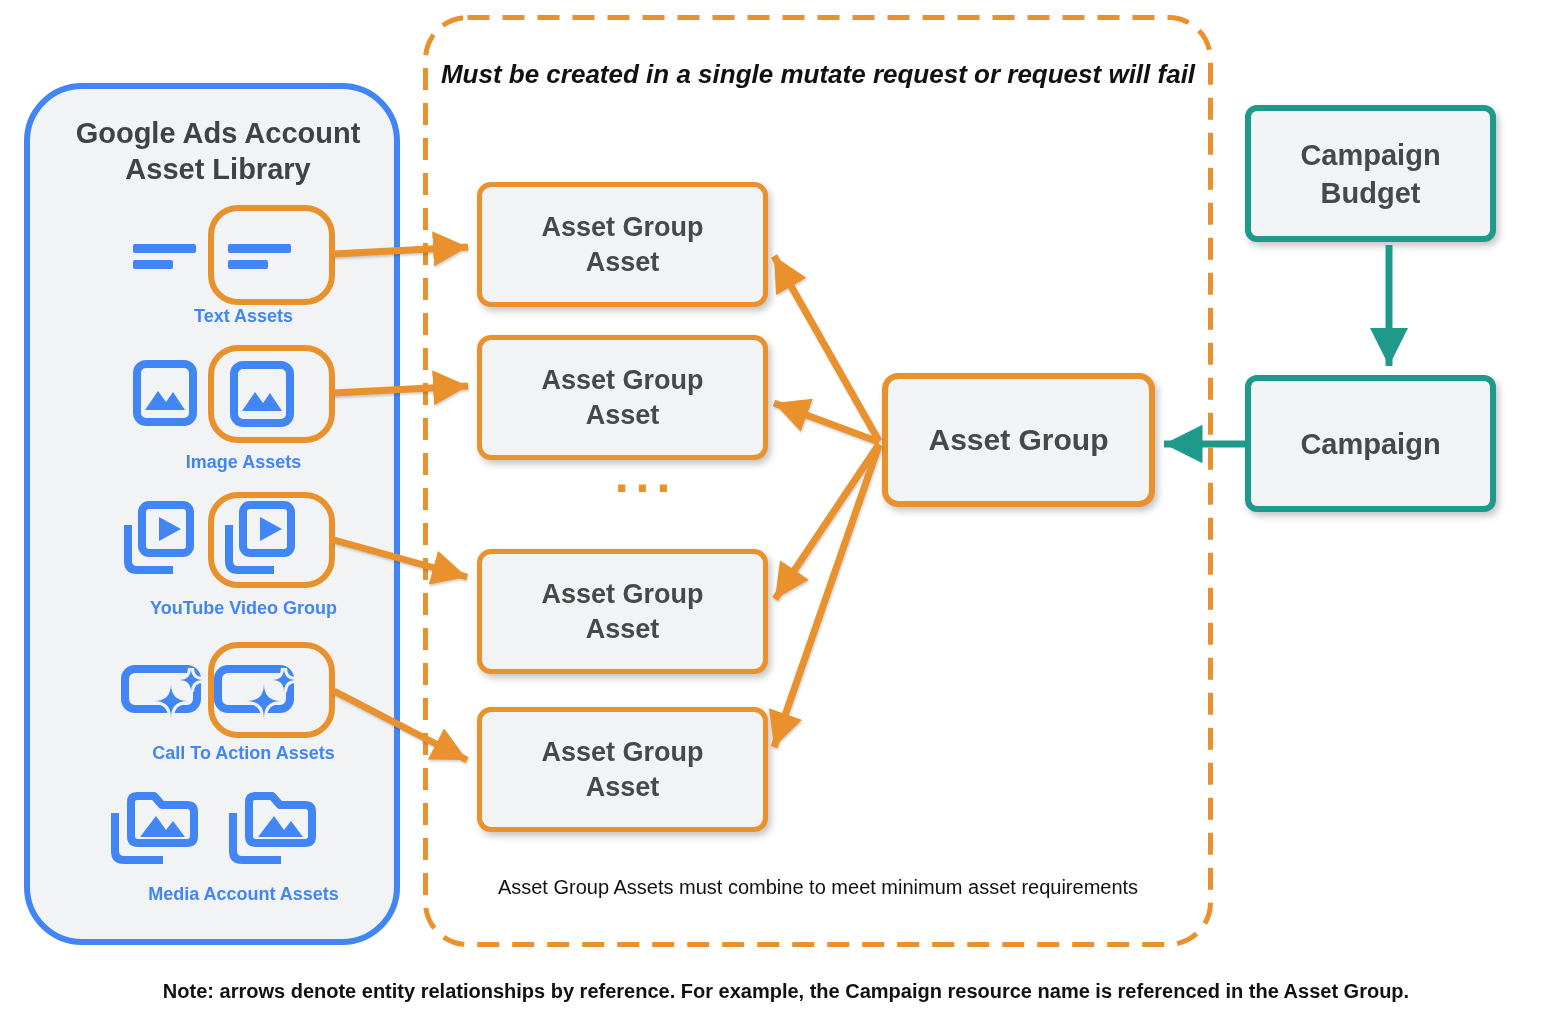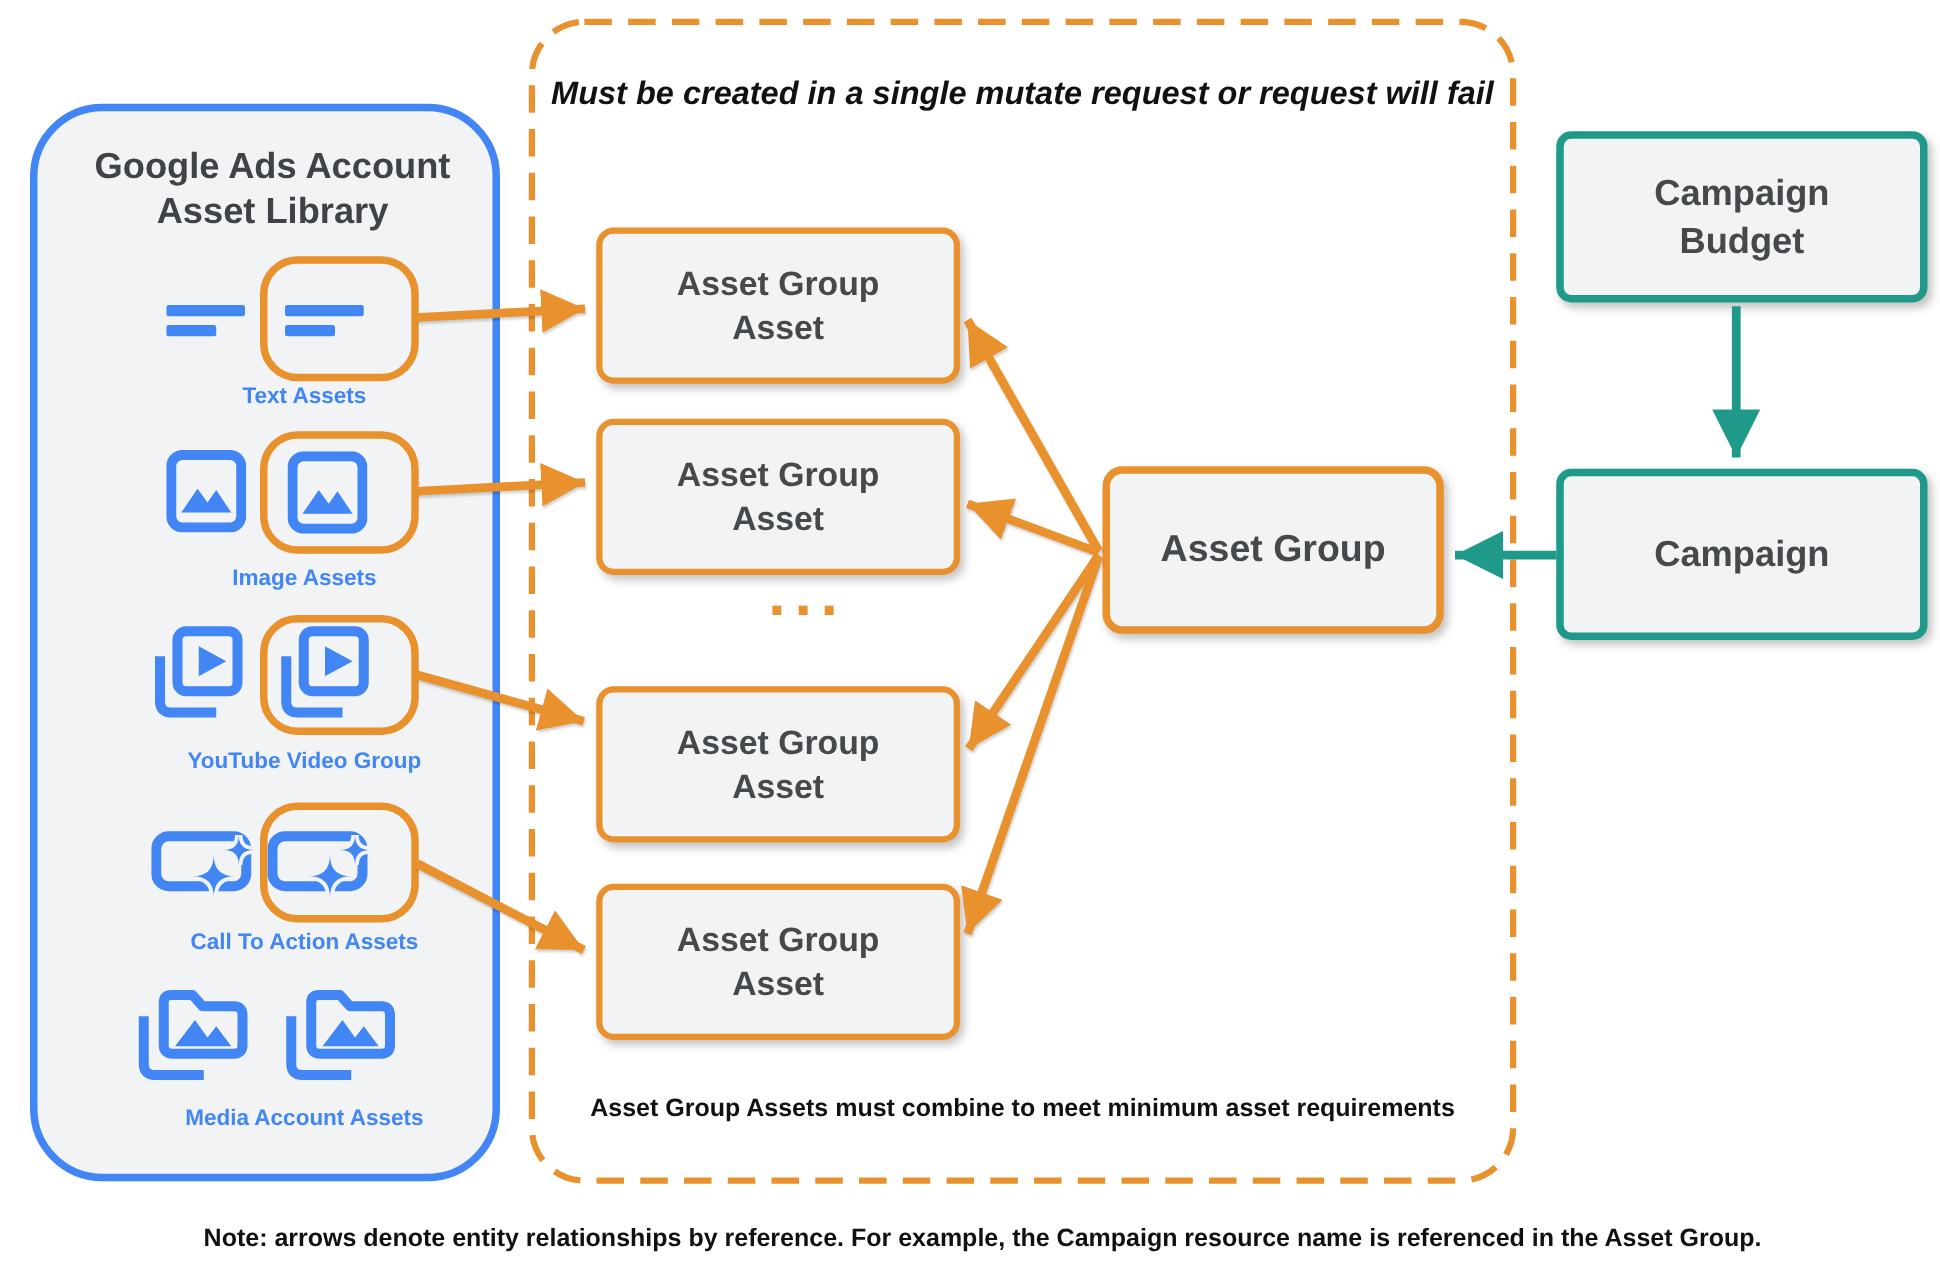--- a/index.html
+++ b/index.html
@@ -45,21 +45,21 @@
   
   .mutate-title{
     left:433px;top:52px;width:770px;
     text-align:center;
     font-size:26px;font-weight:bold;font-style:italic;color:var(--black);
     line-height:44px;z-index:2;
   }
   .mutate-caption{
     left:433px;top:876px;width:770px;
     text-align:center;
-    font-size:20px;font-weight:bold;color:var(--black);
+    font-size:20px;font-weight:normal;color:var(--black);
     z-index:2;
   }
   .ellipsis{
     left:556px;top:446px;width:180px;
     text-align:center;
     font-size:50px;font-weight:bold;color:var(--orange);
     letter-spacing:7px;z-index:2;
   }
   
   .node{
@@ -74,21 +74,21 @@
     left:477px;width:291px;height:125px;
     border:5px solid var(--orange);border-radius:14px;
     font-size:27px;line-height:35px;
   }
   .asset-group-box{
     left:882px;top:373px;width:273px;height:134px;
     border:6px solid var(--orange);border-radius:16px;
     font-size:30px;
   }
   .teal-node{
-    left:1245px;width:297px;height:137px;
+    left:1245px;width:251px;height:137px;
     border:6px solid var(--teal);border-radius:12px;
     font-size:29px;line-height:38px;
   }
   
   .note{
     left:36px;top:980px;width:1500px;
     font-size:20px;font-weight:bold;color:var(--black);
     z-index:2;
     text-align:center;
   }

